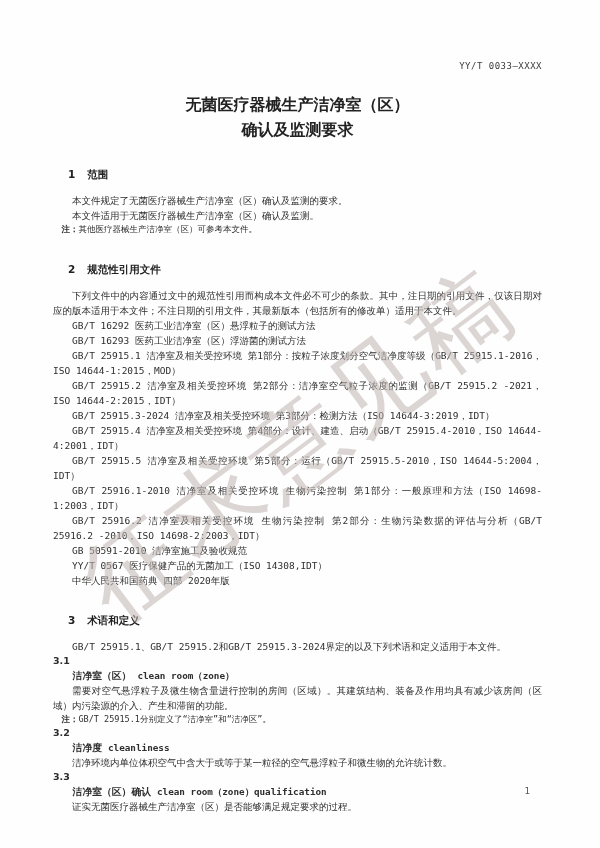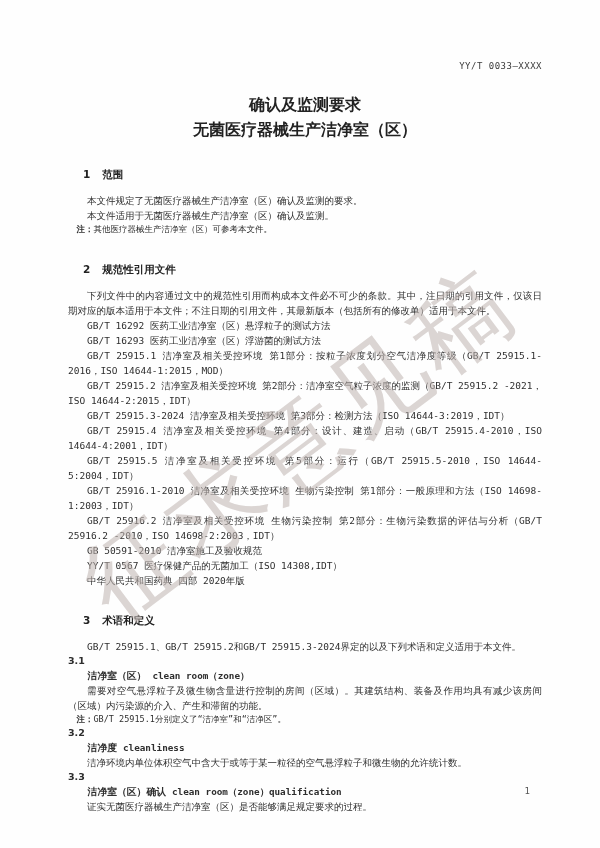--- a/index.html
+++ b/index.html
@@ -7,21 +7,21 @@
     position:relative;
     width:600px; height:848px;
     box-sizing:border-box;
     background:#fefefe;
     color:#2e2e2e;
     font-family:"DejaVu Sans Mono","DejaVu Sans",sans-serif;
     overflow:hidden;
   }
   .content {
     position:relative; z-index:1;
-    padding:60px 58px 0 68px;
+    padding:60px 58px 0 53px;
   }
   .std-code {
     text-align:right;
     font-size:9px; line-height:12px;
     letter-spacing:0.5px;
     color:#3a3a3a;
   }
   .doc-title {
     margin-top:20px;
     text-align:center;
@@ -89,22 +89,22 @@
 
 <div class="page">
 
   <div class="watermark">征求意见稿</div>
 
   <div class="content">
 
     <div class="std-code">YY/T 0033—XXXX</div>
 
     <div class="doc-title">
+      <div>无菌医疗器械生产洁净室（区）</div>
       <div>确认及监测要求</div>
-      <div>无菌医疗器械生产洁净室（区）</div>
     </div>
 
     <div class="sec-heading">
       <span class="num">1</span><span>范围</span>
     </div>
     <p class="body-p">本文件规定了无菌医疗器械生产洁净室（区）确认及监测的要求。</p>
     <p class="body-p">本文件适用于无菌医疗器械生产洁净室（区）确认及监测。</p>
     <p class="note"><span class="note-label">注：</span><span>其他医疗器械生产洁净室（区）可参考本文件。</span></p>
 
     <div class="sec-heading">

